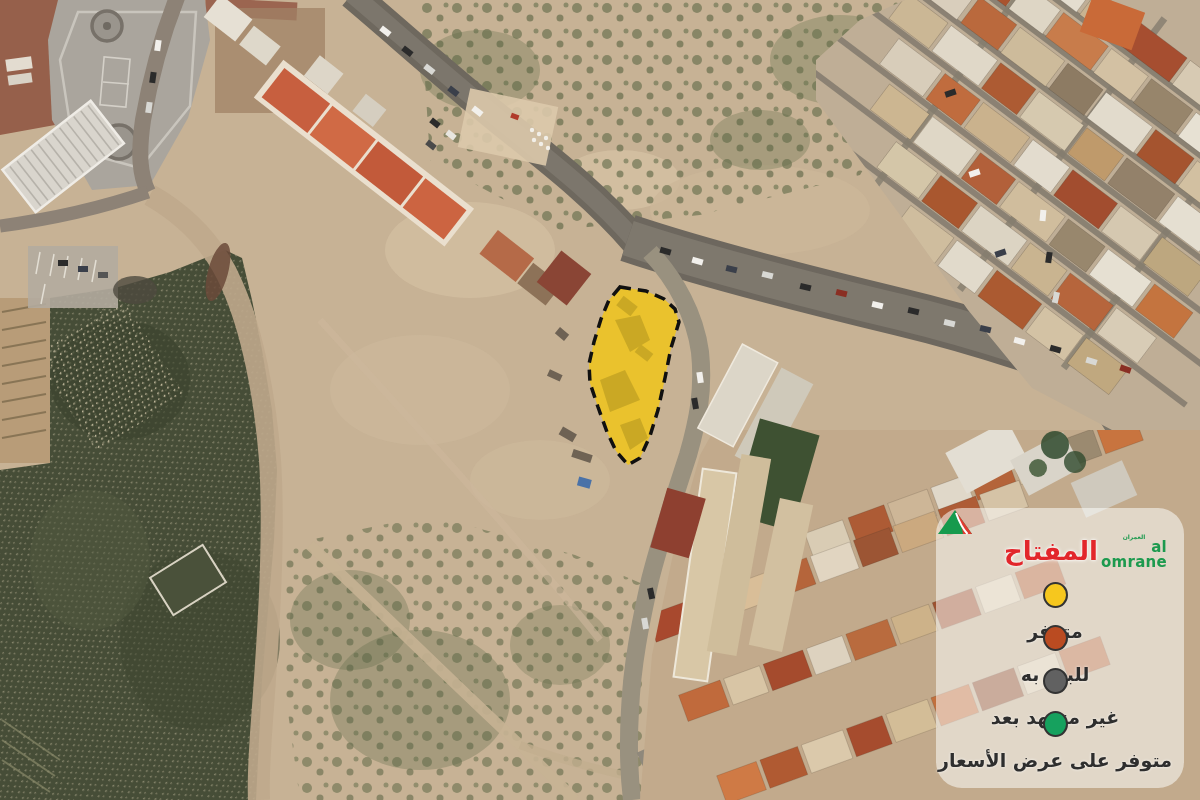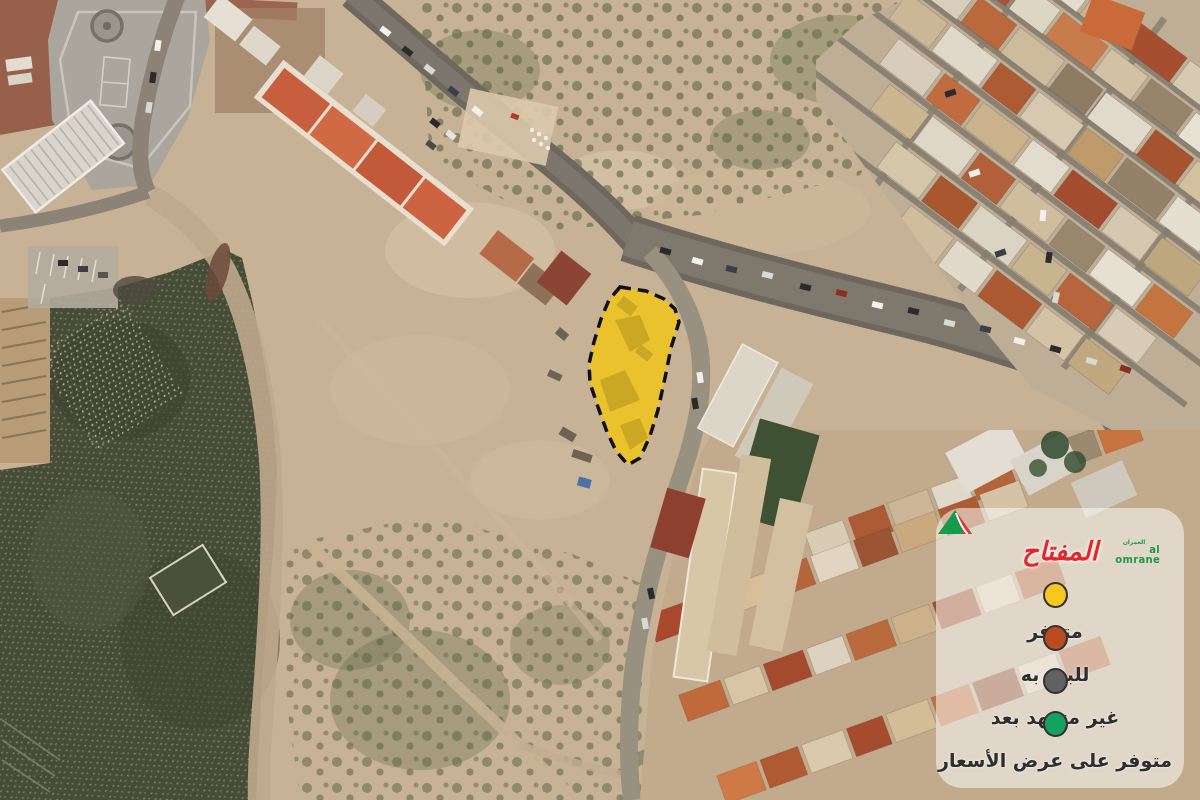--- a/index.html
+++ b/index.html
@@ -4,25 +4,25 @@
 <style>
   html,body{margin:0;padding:0;background:#222;}
   #stage{position:relative;width:1200px;height:800px;overflow:hidden;
          font-family:"DejaVu Sans","Liberation Sans",sans-serif;background:#c7b295;}
   #stage svg{position:absolute;left:0;top:0;}
   
   .legend{position:absolute;left:936px;top:508px;width:248px;height:280px;
           background:rgba(252,252,250,.55);border-radius:26px;
           padding:12px 24px 0 14px;box-sizing:border-box;direction:rtl;}
   .legend-header{display:flex;align-items:center;gap:10px;height:62px;}
-  .legend-title{color:#E2262B;font-size:26px;font-weight:bold;font-style:italic;
+  .legend-title{color:#E2262B;font-size:26px;font-weight:bold;
                 text-shadow:0 0 4px #fff,0 0 2px #fff;white-space:nowrap;}
   .logo{display:flex;flex-direction:column;align-items:center;width:52px;line-height:1;}
   .logo-arabic{color:#1c9a4e;font-size:6px;font-weight:bold;margin-top:1px;}
-  .logo-latin{color:#1c9a4e;font-size:10px;font-weight:bold;letter-spacing:.3px;}
+  .logo-latin{color:#1c9a4e;font-size:15px;font-weight:bold;letter-spacing:.3px;}
   .legend-item{display:flex;align-items:center;gap:12px;height:43px;flex-direction:column;}
   .swatch{width:25px;height:26px;border-radius:50%;border:2.5px solid #333;
           box-sizing:border-box;flex:0 0 auto;}
   .item-label{color:#2e2e2e;font-size:19px;font-weight:bold;white-space:nowrap;
               text-shadow:0 0 3px rgba(255,255,255,.85);}
 </style>
 </head>
 <body>
 
 <div id="stage">

